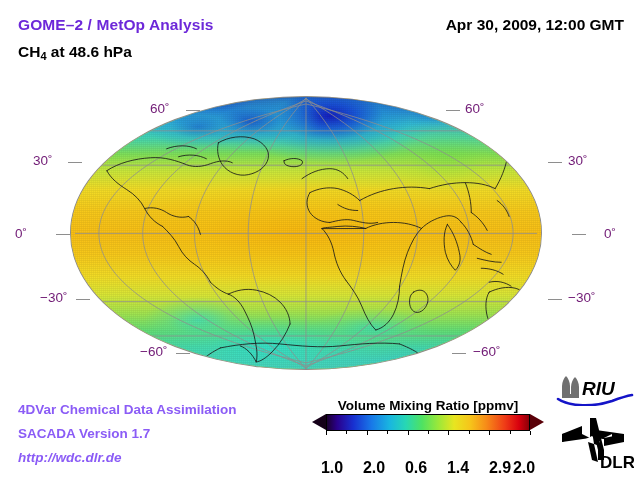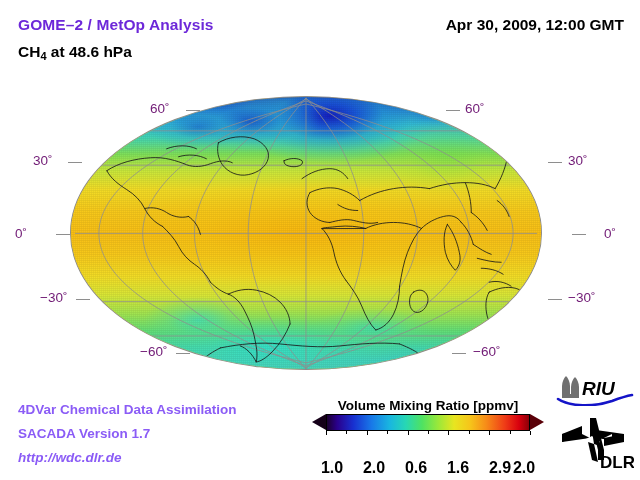--- a/index.html
+++ b/index.html
@@ -458,21 +458,21 @@
       <div class="cb-tick minor" style="left:70%;"></div>
       <div class="cb-tick" style="left:80%;"></div>
       <div class="cb-tick minor" style="left:90%;"></div>
       <div class="cb-tick" style="left:100%;"></div>
     </div>
   </div>
   <div id="cb-labels">
     <div class="cb-label" style="left:20px;">1.0</div>
     <div class="cb-label" style="left:62px;">2.0</div>
     <div class="cb-label" style="left:104px;">0.6</div>
-    <div class="cb-label" style="left:146px;">1.6</div>
+    <div class="cb-label" style="left:146px;">1.4</div>
     <div class="cb-label" style="left:188px;">2.9</div>
     <div class="cb-label" style="left:212px;">2.0</div>
   </div>
 </div>
 
 <svg id="riu-logo" viewBox="0 0 78 30">
   <g>
     <path d="M 6,22 L 6,10 C 6,6 8,2 10,0 C 12,2 14,6 14,10 L 14,22 Z" fill="#707070"></path>
     <path d="M 15,22 L 15,11 C 15,7 17,3 19,1 C 21,3 23,7 23,11 L 23,22 Z" fill="#707070"></path>
     <rect x="6" y="18" width="17" height="4" fill="#707070"></rect>

